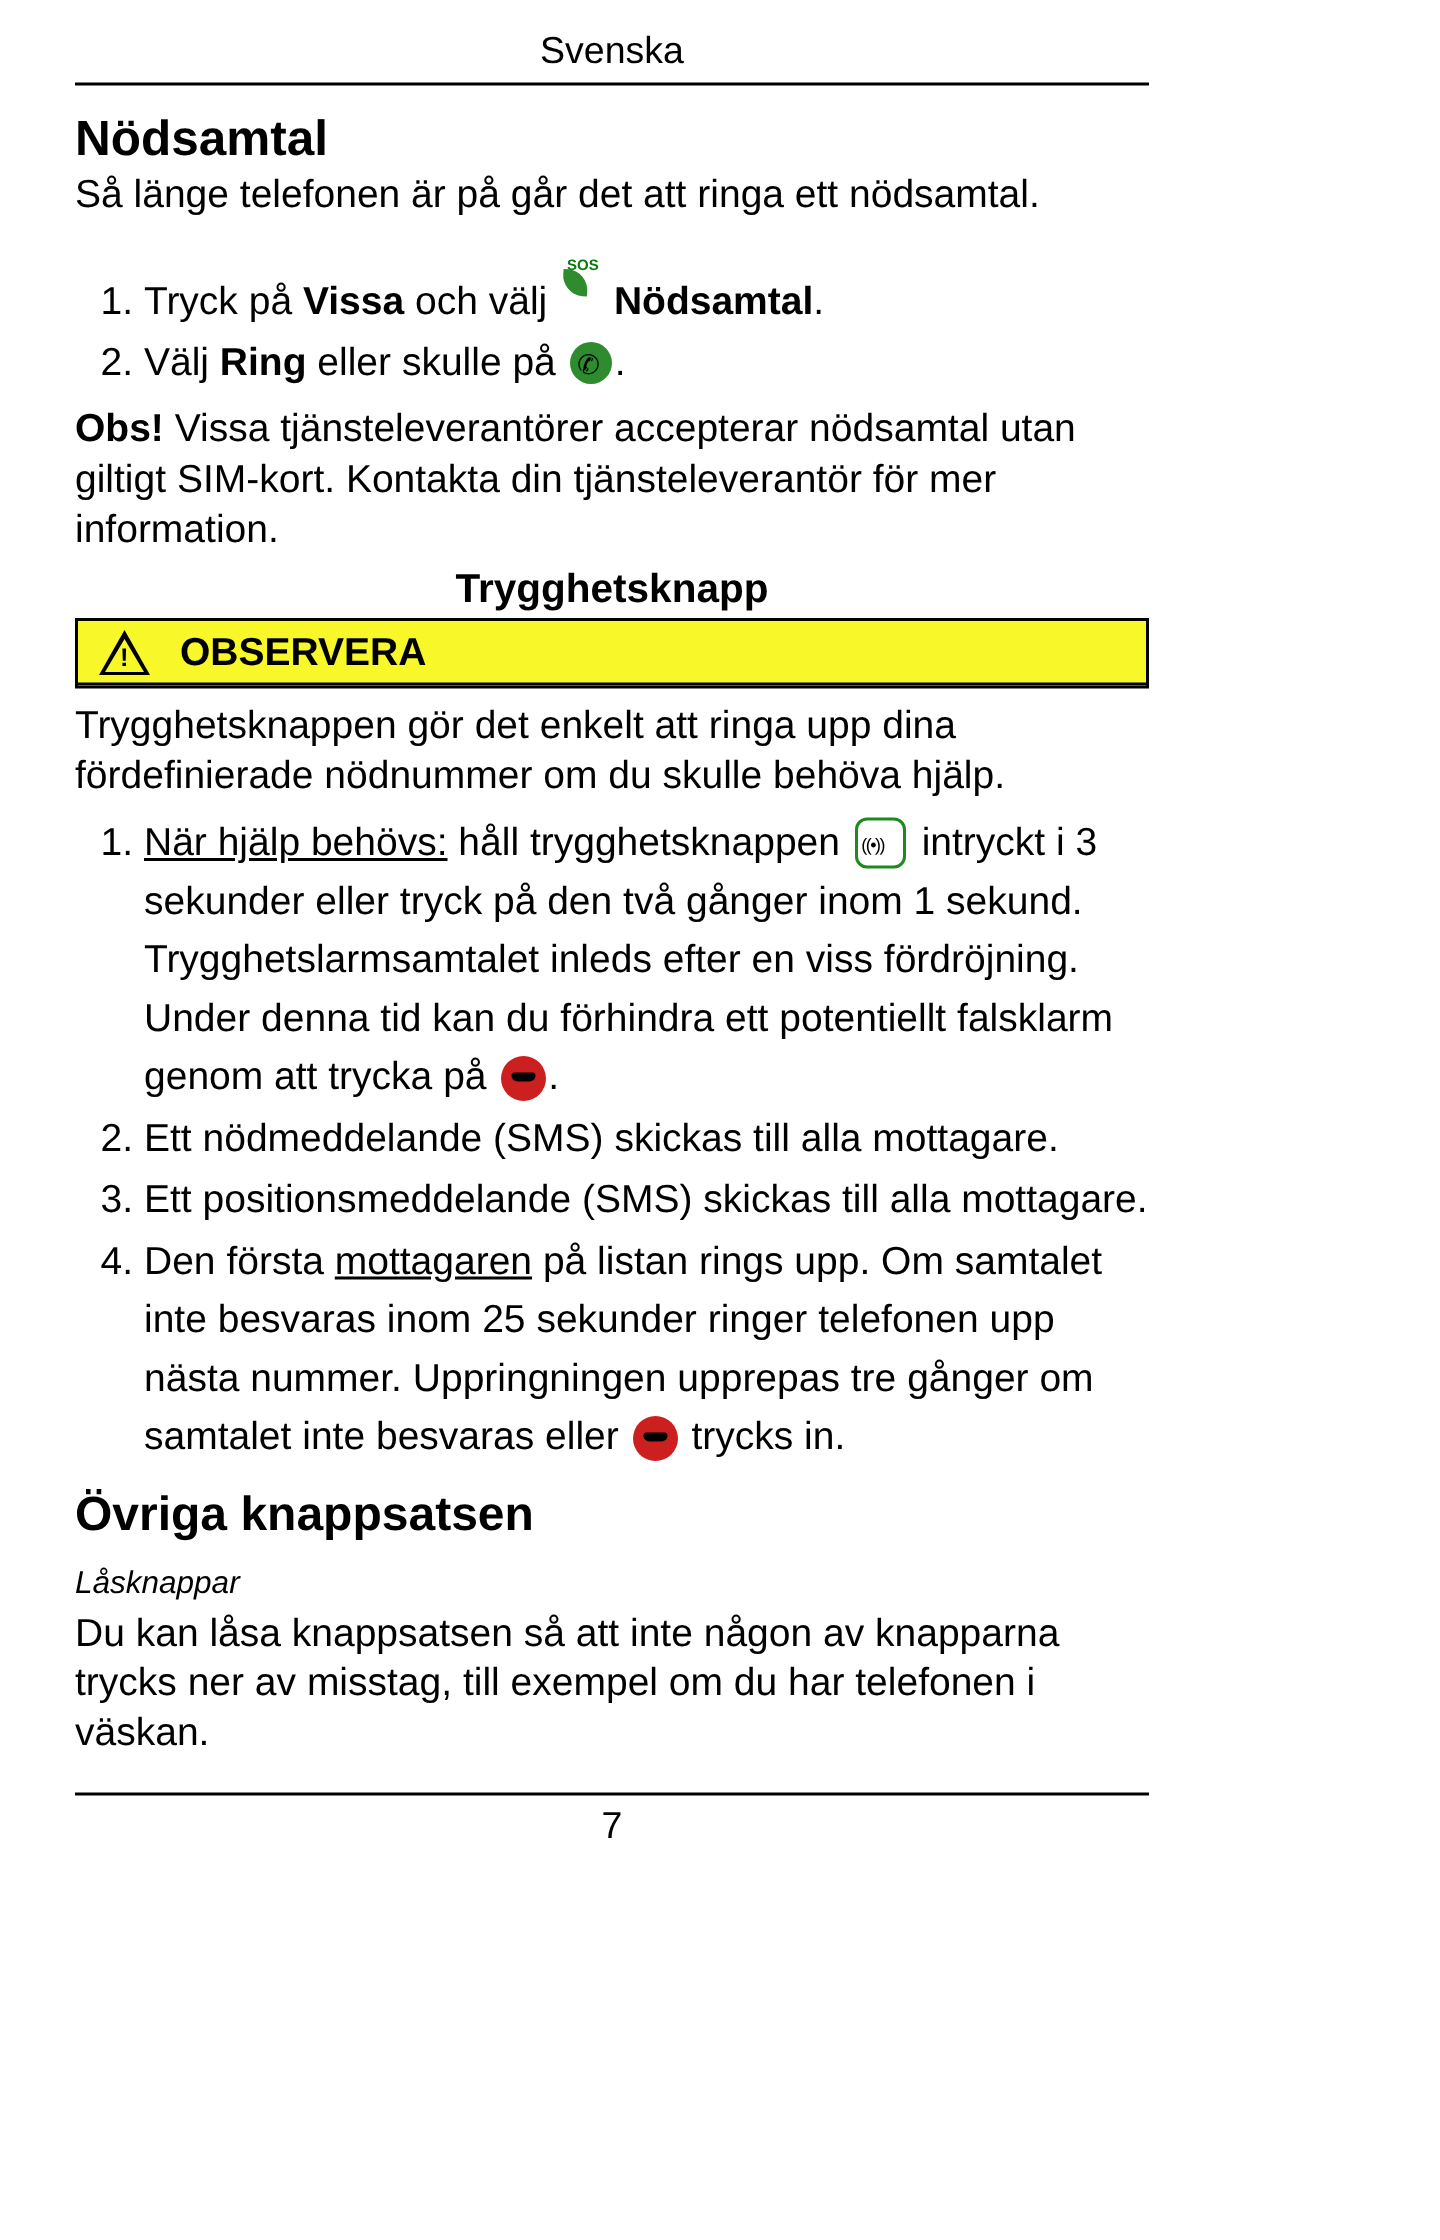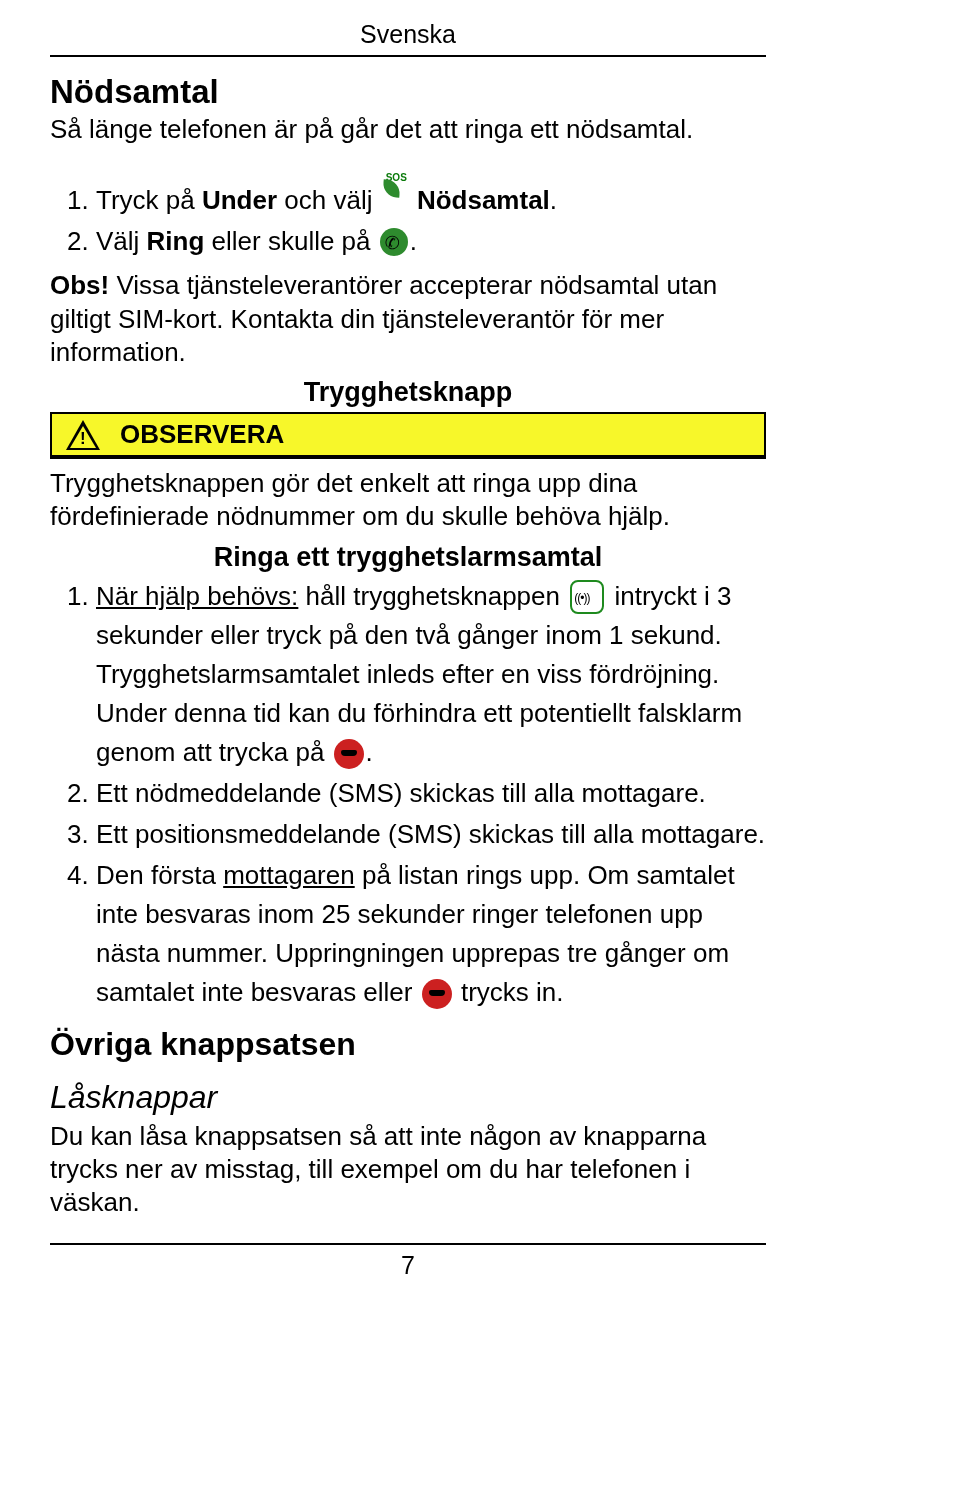--- a/index.html
+++ b/index.html
@@ -174,21 +174,21 @@
     padding: 6px 12px 10px 12px;
     font-size: 26px;
     line-height: 1.26;
   }
   h2.larger {
     font-size: 32px;
     font-weight: bold;
     margin: 14px 0 2px 0;
   }
   h2.mid {
-    font-size: 32px;
+    font-size: 21px;
     font-style: italic;
     font-weight: normal;
     margin: 16px 0 2px 0;
   }
   .underline { text-decoration: underline; }
   .footer-rule {
     border: none;
     border-top: 2px solid #000;
     margin: 24px 0 6px 0;
   }
@@ -221,21 +221,21 @@
 <div class="page">
 
   <div class="top-label">Svenska</div>
   <hr class="hr-top">
 
   <h1>Nödsamtal</h1>
   <p class="intro">Så länge telefonen är på går det att ringa ett nödsamtal.</p>
 
   <ol class="main-list">
     <li>
-      <span>Tryck på </span><span class="bold">Under</span><span> och välj </span><span class="icon-sos"><span class="sos-label">SOS</span><span class="sos-phone"></span></span><span class="bold"> Nödsamtal</span><span>.</span>
+      <span>Tryck på </span><span class="bold">Vissa</span><span> och välj </span><span class="icon-sos"><span class="sos-label">SOS</span><span class="sos-phone"></span></span><span class="bold"> Nödsamtal</span><span>.</span>
     </li>
     <li>
       <span>Välj </span><span class="bold">Ring</span><span> eller skulle på </span><span class="icon-phone-green"></span><span>.</span>
     </li>
   </ol>
 
   <p class="note-para">
     <span class="bold">Obs!</span><span> Vissa tjänsteleverantörer accepterar nödsamtal utan giltigt SIM-kort. Kontakta din tjänsteleverantör för mer information.</span>
   </p>
 
@@ -245,21 +245,20 @@
     <div class="observera-head">
       <span class="warn-tri">
           <span class="warn-tri-bang">!</span>
         </span>
       <span>OBSERVERA</span>
     </div>
   </div>
 
   <p class="note-para">Trygghetsknappen gör det enkelt att ringa upp dina fördefinierade nödnummer om du skulle behöva hjälp.</p>
 
-  <h2 class="sub">Ringa ett trygghetslarmsamtal</h2>
 
   <ol class="main-list">
     <li>
       <span class="underline">När hjälp behövs:</span><span> håll trygghetsknappen </span><span class="icon-assist-btn"></span><span> intryckt i 3 sekunder eller tryck på den två gånger inom 1 sekund. Trygghetslarmsamtalet inleds efter en viss fördröjning. Under denna tid kan du förhindra ett potentiellt falsklarm genom att trycka på </span><span class="icon-hangup-red"></span><span>.</span>
     </li>
     <li>Ett nödmeddelande (SMS) skickas till alla mottagare.</li>
     <li>Ett positionsmeddelande (SMS) skickas till alla mottagare.</li>
     <li>
       <span>Den första </span><span class="underline">mottagaren</span><span> på listan rings upp. Om samtalet inte besvaras inom 25 sekunder ringer telefonen upp nästa nummer. Uppringningen upprepas tre gånger om samtalet inte besvaras eller </span><span class="icon-hangup-red"></span><span> trycks in.</span>
     </li>

